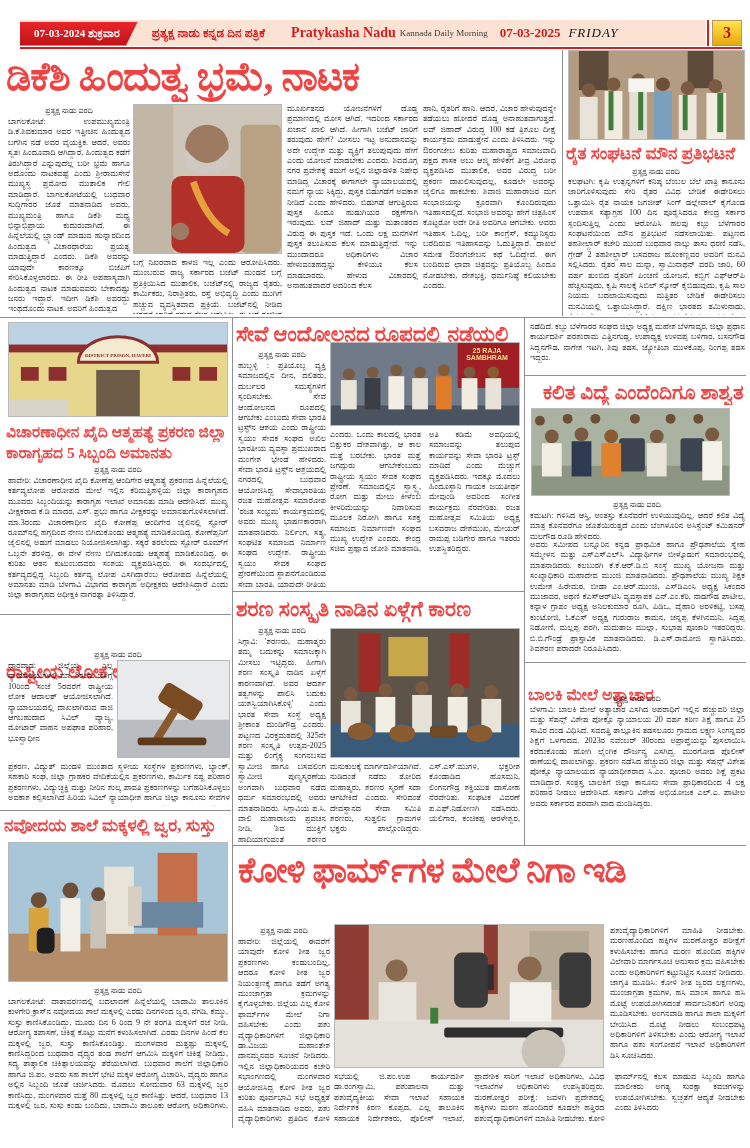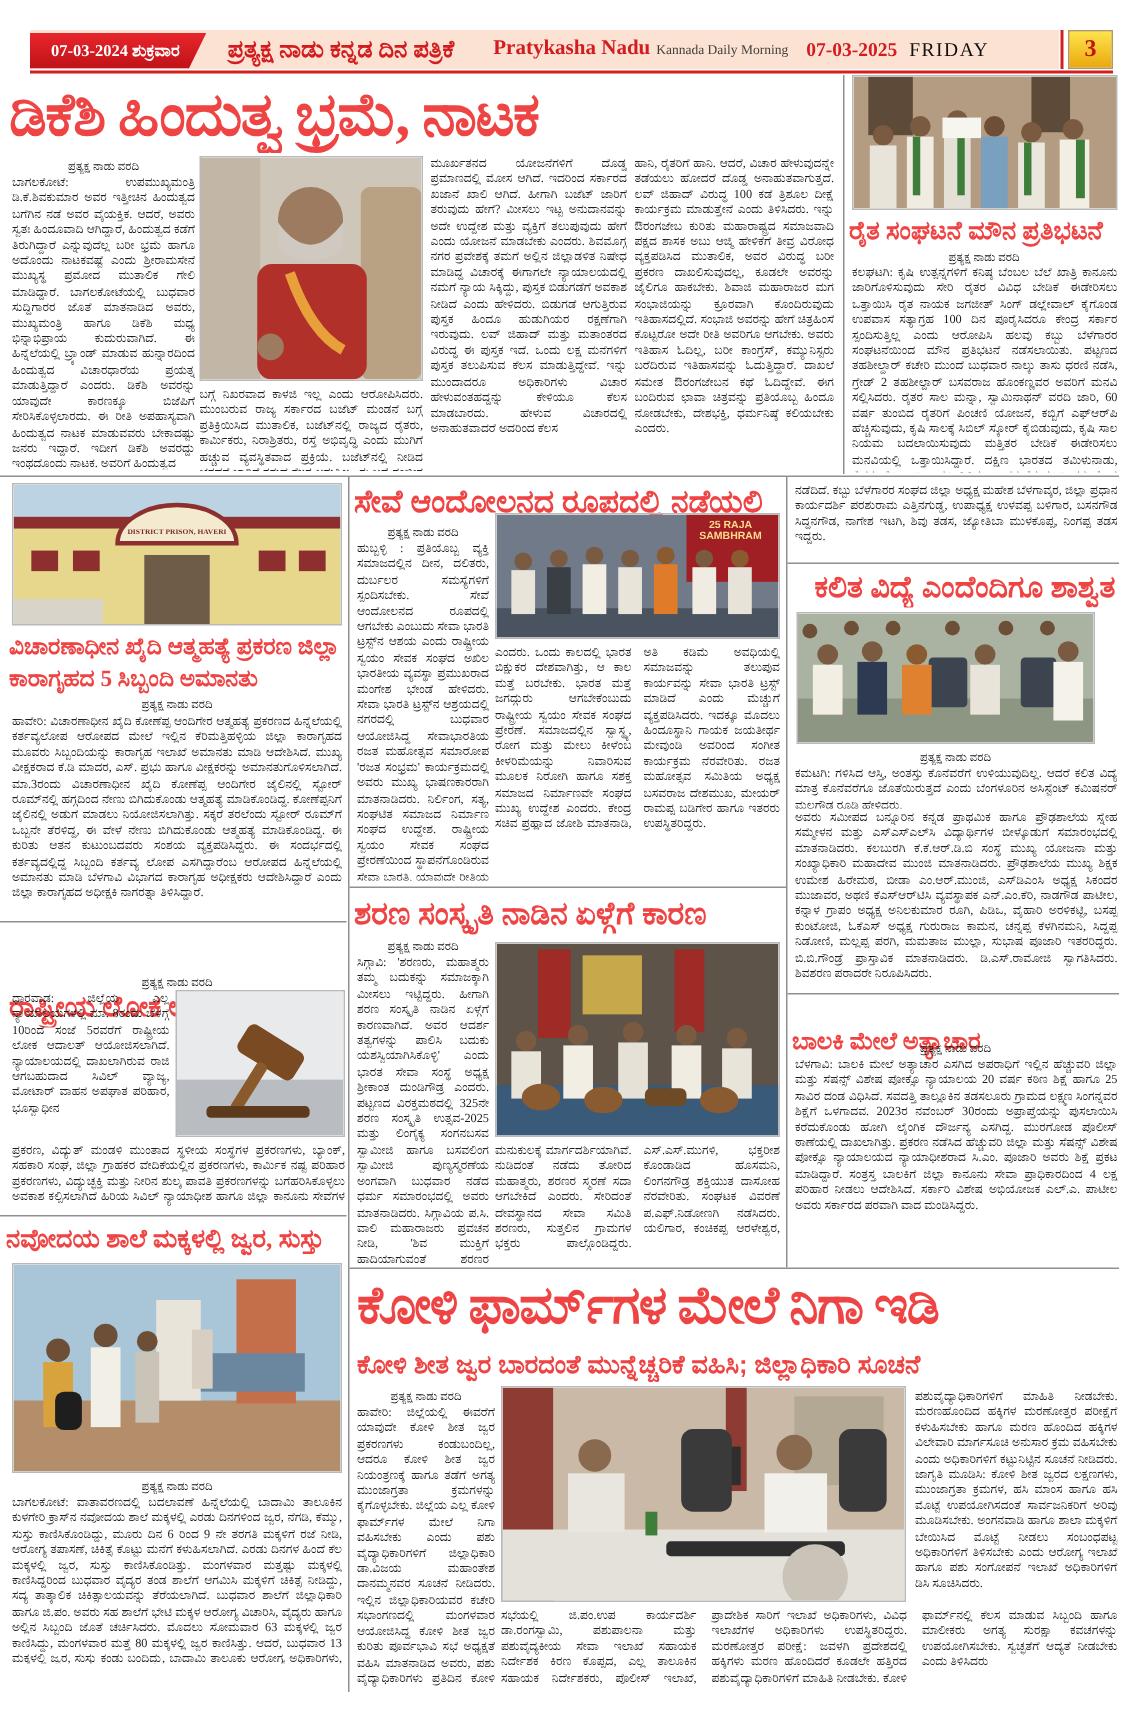--- a/index.html
+++ b/index.html
@@ -11,25 +11,25 @@
   .hl{font-weight:bold;color:#ef4444;overflow:hidden;}
   .rule-h{position:absolute;background:#8f8f8f;height:1px;}
   .rule-v{position:absolute;background:#8f8f8f;width:1px;}
   .photo{position:absolute;overflow:hidden;border:1px solid #b9b9b9;box-sizing:border-box;}
   .photo svg{display:block;width:100%;height:100%;}
   .masthead-strip{position:absolute;left:20px;top:20px;width:686px;height:26px;
         background:#fbe2d3;display:flex;align-items:center;}
   .date-box{height:24px;margin-top:1px;background:linear-gradient(#e8262c,#bf1217);
         color:#fff;font-weight:bold;font-size:11px;display:flex;align-items:center;
         padding:0 18px 0 14px;clip-path:polygon(0 0,100% 0,90% 100%,0 100%);white-space:nowrap;}
-  .tagline{color:#d31c20;font-weight:bold;font-size:16px;margin-left:14px;white-space:nowrap;}
+  .tagline{color:#d31c20;font-weight:bold;font-size:12px;margin-left:14px;white-space:nowrap;}
   .pname{color:#d31c20;font-weight:bold;font-size:14px;margin-left:26px;white-space:nowrap;}
   .psub{color:#44403c;font-size:9px;margin-left:4px;white-space:nowrap;}
   .dateen{color:#d31c20;font-weight:bold;font-size:13px;margin-left:12px;white-space:nowrap;}
-  .dayen{color:#111;font-size:13px;margin-left:8px;letter-spacing:1px;white-space:nowrap;}
+  .dayen{color:#111;font-size:13px;margin-left:8px;letter-spacing:1px;white-space:nowrap;font-style:italic;}
   .page-num{position:absolute;left:712px;top:20px;width:30px;height:26px;
         background:linear-gradient(#ffe34b,#e9a90f);border:1px solid #b8985a;box-sizing:border-box;
         color:#c41116;font-weight:bold;font-size:16px;display:flex;align-items:center;justify-content:center;}
   .top-red-rule{position:absolute;left:20px;top:47px;width:722px;height:2px;background:#d3201f;}
   .photo-label{position:absolute;color:#fff;font-weight:bold;overflow:hidden;}
 </style>
 </head>
 <body>
 
 <div class="page">
@@ -260,21 +260,20 @@
   <div class="abs body-txt" style="left:530px;top:540px;width:215px;height:118px;">ಅವರು ಸಮೀಪದ ಬನ್ನೂರಿನ ಕನ್ನಡ ಪ್ರಾಥಮಿಕ ಹಾಗೂ ಪ್ರೌಢಶಾಲೆಯ ಸ್ನೇಹ ಸಮ್ಮೇಳನ ಮತ್ತು ಎಸ್‌ಎಸ್‌ಎಲ್‌ಸಿ ವಿದ್ಯಾರ್ಥಿಗಳ ಬೀಳ್ಕೊಡುಗೆ ಸಮಾರಂಭದಲ್ಲಿ ಮಾತನಾಡಿದರು. ಕಲಬುರಗಿ ಕೆ.ಕೆ.ಆರ್.ಡಿ.ಬಿ ಸಂಸ್ಥೆ ಮುಖ್ಯ ಯೋಜನಾ ಮತ್ತು ಸಂಖ್ಯಾಧಿಕಾರಿ ಮಹಾದೇವ ಮುಂಜಿ ಮಾತನಾಡಿದರು. ಪ್ರೌಢಶಾಲೆಯ ಮುಖ್ಯ ಶಿಕ್ಷಕ ಉಮೇಶ ಹಿರೇಮಠ, ಬೀಡಾ ಎಂ.ಆರ್.ಮುಂಜಿ, ಎಸ್‌ಡಿಎಂಸಿ ಅಧ್ಯಕ್ಷ ಸಿಕಂದರ ಮುಜಾವರ, ಅಥಣಿ ಕೆಎಸ್‌ಆರ್‌ಟಿಸಿ ವ್ಯವಸ್ಥಾಪಕ ಎನ್.ಎಂ.ಕೆರಿ, ನಾಡಗೌಡ ಪಾಟೀಲ, ಕನ್ನಾಳ ಗ್ರಾಪಂ ಅಧ್ಯಕ್ಷ ಅನಿಲಕುಮಾರ ರೂಗಿ, ಪಿಡಿಒ, ವೈಹಾರಿ ಅರಳಿಕಟ್ಟಿ, ಬಸಪ್ಪ ಕುಂಟೋಜಿ, ಓಕೆಎಸ್ ಅಧ್ಯಕ್ಷ ಗುರುರಾಜ ಕಾಮನ, ಚನ್ನಪ್ಪ ಕೆಳಗಿನಮನಿ, ಸಿದ್ದಪ್ಪ ನಿಡೋಣಿ, ಮಲ್ಲಪ್ಪ ಪರಗಿ, ಮಮತಾಜ ಮುಲ್ಲಾ, ಸುಭಾಷ ಪೂಜಾರಿ ಇತರರಿದ್ದರು. ಬಿ.ಬಿ.ಗೌಂಡ್ರೆ ಪ್ರಾಸ್ತಾವಿಕ ಮಾತನಾಡಿದರು. ಡಿ.ಎಸ್.ರಾಮೋಜಿ ಸ್ವಾಗತಿಸಿದರು. ಶಿವಶರಣ ಪರಾದರೇ ನಿರೂಪಿಸಿದರು.</div>
 
   <div class="rule-h" style="left:525px;top:662px;width:221px;"></div>
 
   <div class="abs hl" style="left:528px;top:682px;width:218px;height:26px;font-size:16px;line-height:26px;">ಬಾಲಕಿ ಮೇಲೆ ಅತ್ಯಾಚಾರ</div>
   <div class="abs byline" style="left:528px;top:694px;width:218px;">ಪ್ರತ್ಯಕ್ಷ ನಾಡು ವರದಿ</div>
   <div class="abs body-txt" style="left:530px;top:705px;width:215px;height:137px;">ಬೆಳಗಾವಿ: ಬಾಲಕಿ ಮೇಲೆ ಅತ್ಯಾಚಾರ ಎಸಗಿದ ಅಪರಾಧಿಗೆ ಇಲ್ಲಿನ ಹೆಚ್ಚುವರಿ ಜಿಲ್ಲಾ ಮತ್ತು ಸೆಷನ್ಸ್ ವಿಶೇಷ ಪೋಕ್ಸೊ ನ್ಯಾಯಾಲಯ 20 ವರ್ಷ ಕಠಿಣ ಶಿಕ್ಷೆ ಹಾಗೂ 25 ಸಾವಿರ ದಂಡ ವಿಧಿಸಿದೆ. ಸವದತ್ತಿ ತಾಲ್ಲೂಕಿನ ತಡಸಲೂರು ಗ್ರಾಮದ ಲಕ್ಷ್ಮಣ ಸಿಂಗನ್ನವರ ಶಿಕ್ಷೆಗೆ ಒಳಗಾದವ. 2023ರ ನವೆಂಬರ್ 30ರಂದು ಅಪ್ರಾಪ್ತೆಯನ್ನು ಪುಸಲಾಯಿಸಿ ಕರೆದುಕೊಂಡು ಹೋಗಿ ಲೈಂಗಿಕ ದೌರ್ಜನ್ಯ ಎಸಗಿದ್ದ. ಮುರಗೋಡ ಪೊಲೀಸ್ ಠಾಣೆಯಲ್ಲಿ ದಾಖಲಾಗಿತ್ತು. ಪ್ರಕರಣ ನಡೆಸಿದ ಹೆಚ್ಚುವರಿ ಜಿಲ್ಲಾ ಮತ್ತು ಸೆಷನ್ಸ್ ವಿಶೇಷ ಪೋಕ್ಸೊ ನ್ಯಾಯಾಲಯದ ನ್ಯಾಯಾಧೀಶರಾದ ಸಿ.ಎಂ. ಪೂಜಾರಿ ಅವರು ಶಿಕ್ಷೆ ಪ್ರಕಟ ಮಾಡಿದ್ದಾರೆ. ಸಂತ್ರಸ್ತ ಬಾಲಕಿಗೆ ಜಿಲ್ಲಾ ಕಾನೂನು ಸೇವಾ ಪ್ರಾಧಿಕಾರದಿಂದ 4 ಲಕ್ಷ ಪರಿಹಾರ ನೀಡಲು ಆದೇಶಿಸಿದೆ. ಸರ್ಕಾರಿ ವಿಶೇಷ ಅಭಿಯೋಜಕ ಎಲ್.ಎ. ಪಾಟೀಲ ಅವರು ಸರ್ಕಾರದ ಪರವಾಗಿ ವಾದ ಮಂಡಿಸಿದ್ದರು.</div>
 
   <div class="rule-h" style="left:233px;top:845px;width:513px;"></div>
   <div class="abs hl" style="left:238px;top:848px;width:508px;height:46px;font-size:35px;line-height:46px;letter-spacing:-1px;">ಕೋಳಿ ಫಾರ್ಮ್‌ಗಳ ಮೇಲೆ ನಿಗಾ ಇಡಿ</div>
-  <div class="abs hl" style="left:238px;top:898px;width:508px;height:24px;font-size:17px;line-height:24px;font-family:'Liberation Sans',sans-serif;">ಕೋಳಿ ಶೀತ ಜ್ವರ ಬಾರದಂತೆ ಮುನ್ನೆಚ್ಚರಿಕೆ ವಹಿಸಿ; ಜಿಲ್ಲಾಧಿಕಾರಿ ಸೂಚನೆ</div>
   <div class="abs byline" style="left:238px;top:926px;width:92px;">ಪ್ರತ್ಯಕ್ಷ ನಾಡು ವರದಿ</div>
   <div class="abs body-txt" style="left:238px;top:937px;width:92px;height:188px;">ಹಾವೇರಿ: ಜಿಲ್ಲೆಯಲ್ಲಿ ಈವರೆಗೆ ಯಾವುದೇ ಕೋಳಿ ಶೀತ ಜ್ವರ ಪ್ರಕರಣಗಳು ಕಂಡುಬಂದಿಲ್ಲ, ಆದರೂ ಕೋಳಿ ಶೀತ ಜ್ವರ ನಿಯಂತ್ರಣಕ್ಕೆ ಹಾಗೂ ತಡೆಗೆ ಅಗತ್ಯ ಮುಂಜಾಗ್ರತಾ ಕ್ರಮಗಳನ್ನು ಕೈಗೊಳ್ಳಬೇಕು. ಜಿಲ್ಲೆಯ ಎಲ್ಲ ಕೋಳಿ ಫಾರ್ಮ್‌ಗಳ ಮೇಲೆ ನಿಗಾ ವಹಿಸಬೇಕು ಎಂದು ಪಶು ವೈದ್ಯಾಧಿಕಾರಿಗಳಿಗೆ ಜಿಲ್ಲಾಧಿಕಾರಿ ಡಾ.ವಿಜಯ ಮಹಾಂತೇಶ ದಾನಮ್ಮನವರ ಸೂಚನೆ ನೀಡಿದರು. ಇಲ್ಲಿನ ಜಿಲ್ಲಾಧಿಕಾರಿಯವರ ಕಚೇರಿ ಸಭಾಂಗಣದಲ್ಲಿ ಮಂಗಳವಾರ ಆಯೋಜಿಸಿದ್ದ ಕೋಳಿ ಶೀತ ಜ್ವರ ಕುರಿತು ಪೂರ್ವಭಾವಿ ಸಭೆ ಅಧ್ಯಕ್ಷತೆ ವಹಿಸಿ ಮಾತನಾಡಿದ ಅವರು, ಪಶು ವೈದ್ಯಾಧಿಕಾರಿಗಳು ಪ್ರತಿದಿನ ಕೋಳಿ ಫಾರ್ಮ್‌ಗಳಿಗೆ ಭೇಟಿ ನೀಡಿ ಪರಿಶೀಲನೆ ನಡೆಸಬೇಕು. ಕೋಳಿಗಳು ಅಕಾಲಿಕ ಮರಣ ಹೊಂದಿದರೆ ಕೂಡಲೇ ಪಶು ಸಂಗೋಪನೆ ಇಲಾಖೆಗೆ ಮಾಹಿತಿ ನೀಡಲು ಕೋಳಿ ಫಾರ್ಮ್ ಮಾಲೀಕರಿಗೆ ತಿಳಿಸಬೇಕು ಎಂದು ಸೂಚಿಸಿದರು. ಹೊರ ಜಿಲ್ಲೆ ಹಾಗೂ ಹೊರ ರಾಜ್ಯಗಳಿಂದ ಬರುವ ಕೋಳಿ ಮೊಟ್ಟೆ ಹಾಗೂ ಕೋಳಿ ಮರಿಗಳ ವಾಹನಗಳ ಮಾಹಿತಿಯನ್ನು ಪಶು</div>
 
   <div class="photo" style="left:334px;top:924px;width:270px;height:144px;">
     <svg viewBox="0 0 270 144" preserveAspectRatio="none">
       <rect width="270" height="144" fill="#c9b9a6"></rect>
       <rect x="0" y="0" width="34" height="144" fill="#8e3b33"></rect>
       <rect x="150" y="0" width="14" height="70" fill="#8e3b33"></rect>
       <rect x="196" y="6" width="60" height="60" fill="#b3a894"></rect>
       <rect x="0" y="96" width="270" height="48" fill="#e3e1da"></rect>

